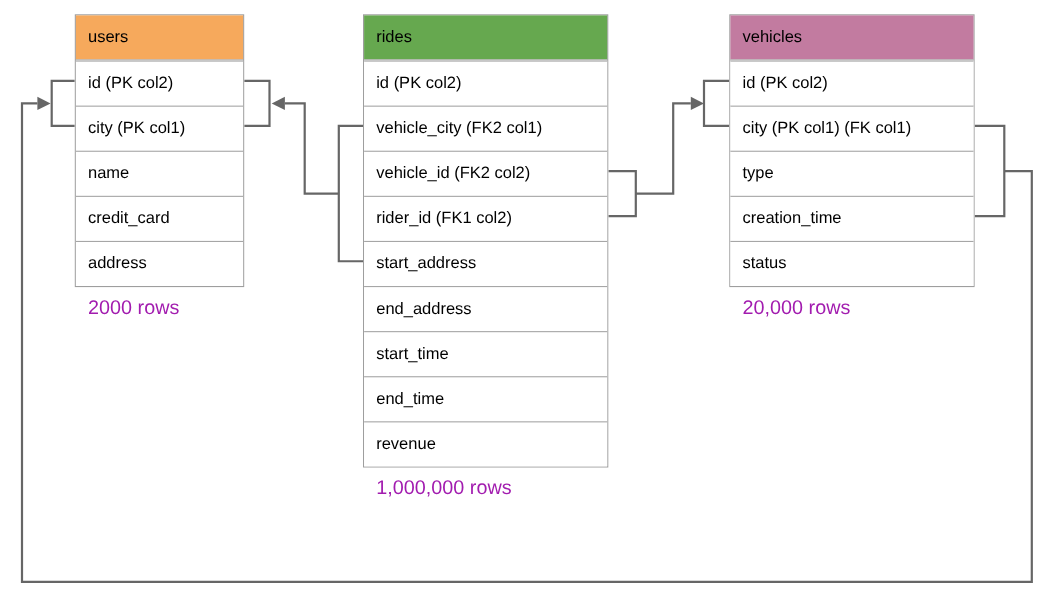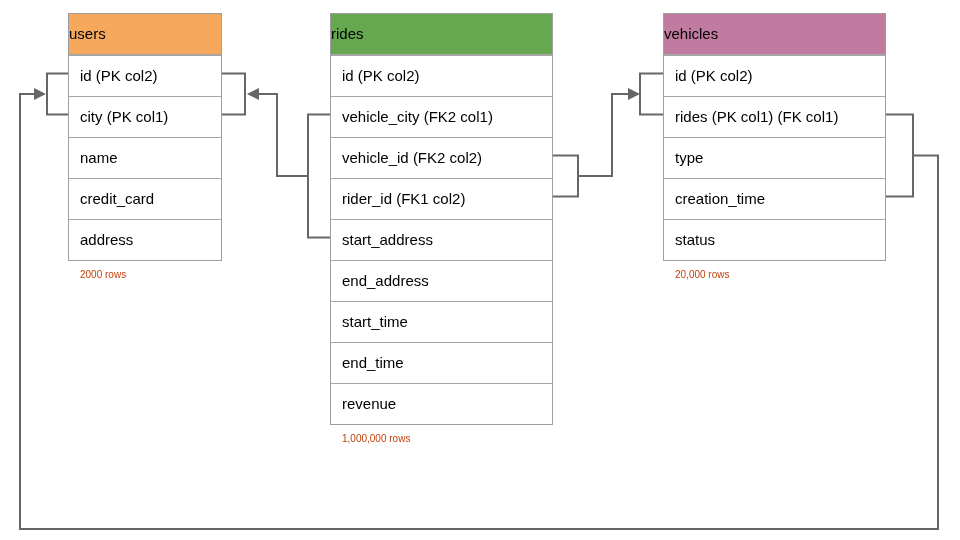--- a/index.html
+++ b/index.html
@@ -29,20 +29,21 @@
     top: 13px;
   }
   .db-table {
     border: 1px solid #9e9e9e;
     background: #ffffff;
     box-sizing: content-box;
   }
   .table-header {
     height: 40px;
     line-height: 40px;
+    padding-left: 11px;
     font-size: 15px;
     color: #000000;
     white-space: nowrap;
     overflow: hidden;
   }
   .table-rows .db-row {
     height: 40px;
     line-height: 40px;
     padding-left: 11px;
     font-size: 15px;
@@ -51,22 +52,22 @@
     white-space: nowrap;
     overflow: hidden;
   }
   .table-rows .db-row,
   .table-rows {
     border-top: 1px solid #a6a6a6;
   }
   .rowcount {
     margin-top: 8px;
     padding-left: 12px;
-    font-size: 10px;
-    color: #c2410c;
+    font-size: 18px;
+    color: #a21caf;
     white-space: nowrap;
   }
 </style>
 </head>
 <body>
 
 <div id="canvas">
 
   <svg id="connector-layer" viewBox="0 0 960 540" xmlns="http://www.w3.org/2000/svg">
 
@@ -122,21 +123,21 @@
         </div>
     </div>
     <div class="rowcount">1,000,000 rows</div>
   </div>
 
   <div class="table-wrapper" style="left:663px">
     <div class="db-table" style="width:221px">
       <div class="table-header" style="background: rgb(194, 123, 160);">vehicles</div>
       <div class="table-rows">
           <div class="db-row">id (PK col2)</div>
-          <div class="db-row">rides (PK col1) (FK col1)</div>
+          <div class="db-row">city (PK col1) (FK col1)</div>
           <div class="db-row">type</div>
           <div class="db-row">creation_time</div>
           <div class="db-row">status</div>
         </div>
     </div>
     <div class="rowcount">20,000 rows</div>
   </div>
 
 </div>
 

